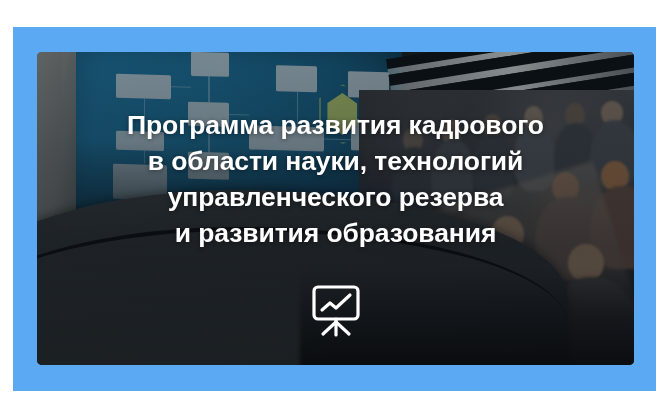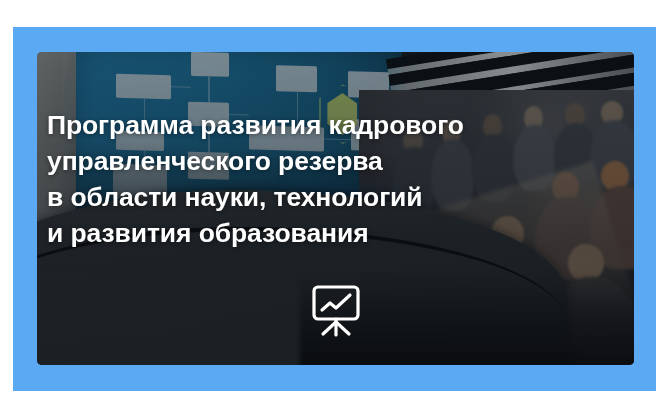--- a/index.html
+++ b/index.html
@@ -222,21 +222,21 @@
     position: absolute; inset: 0;
     background:
       linear-gradient(180deg, rgba(10,16,22,.34) 0%, rgba(10,16,22,.46) 35%, rgba(8,12,18,.50) 62%, rgba(6,10,14,.42) 100%);
   }
 
   
   .title {
     position: absolute;
     left: 0; right: 0;
     top: 55px;
-    text-align: left;
+    text-align: center;
     color: #ffffff;
     font-family: "Liberation Sans", sans-serif;
     font-weight: bold;
     font-size: 26.5px;
     line-height: 36px;
     letter-spacing: -0.1px;
     text-shadow: 0 1px 5px rgba(0,0,0,.45);
     padding: 0 10px;
   }
   .title .tl { display: block; white-space: nowrap; }
@@ -354,22 +354,22 @@
         <div class="ph-desk"></div>
         <div class="ph-desk-edge"></div>
 
         <div class="ph-fore"></div>
 
         <div class="ph-vignette"></div>
       </div>
 
       <div class="title">
         <span class="tl">Программа развития кадрового</span>
+        <span class="tl">в области науки, технологий</span>
         <span class="tl">управленческого резерва</span>
-        <span class="tl">в области науки, технологий</span>
         <span class="tl">и развития образования</span>
       </div>
 
       <div class="badge">
         <svg viewBox="0 0 52 54" fill="none" xmlns="http://www.w3.org/2000/svg">
           <rect x="4" y="3" width="44" height="32" rx="4" ry="4" stroke="#ffffff" stroke-width="3.2" fill="none"></rect>
           <polyline points="12,26 20,19 26,24 40,11" stroke="#ffffff" stroke-width="3.2" stroke-linecap="round" stroke-linejoin="round" fill="none"></polyline>
           <line x1="26" y1="35" x2="26" y2="51" stroke="#ffffff" stroke-width="3.2" stroke-linecap="round"></line>
           <line x1="26" y1="38" x2="13" y2="50" stroke="#ffffff" stroke-width="3.2" stroke-linecap="round"></line>
           <line x1="26" y1="38" x2="39" y2="50" stroke="#ffffff" stroke-width="3.2" stroke-linecap="round"></line>

